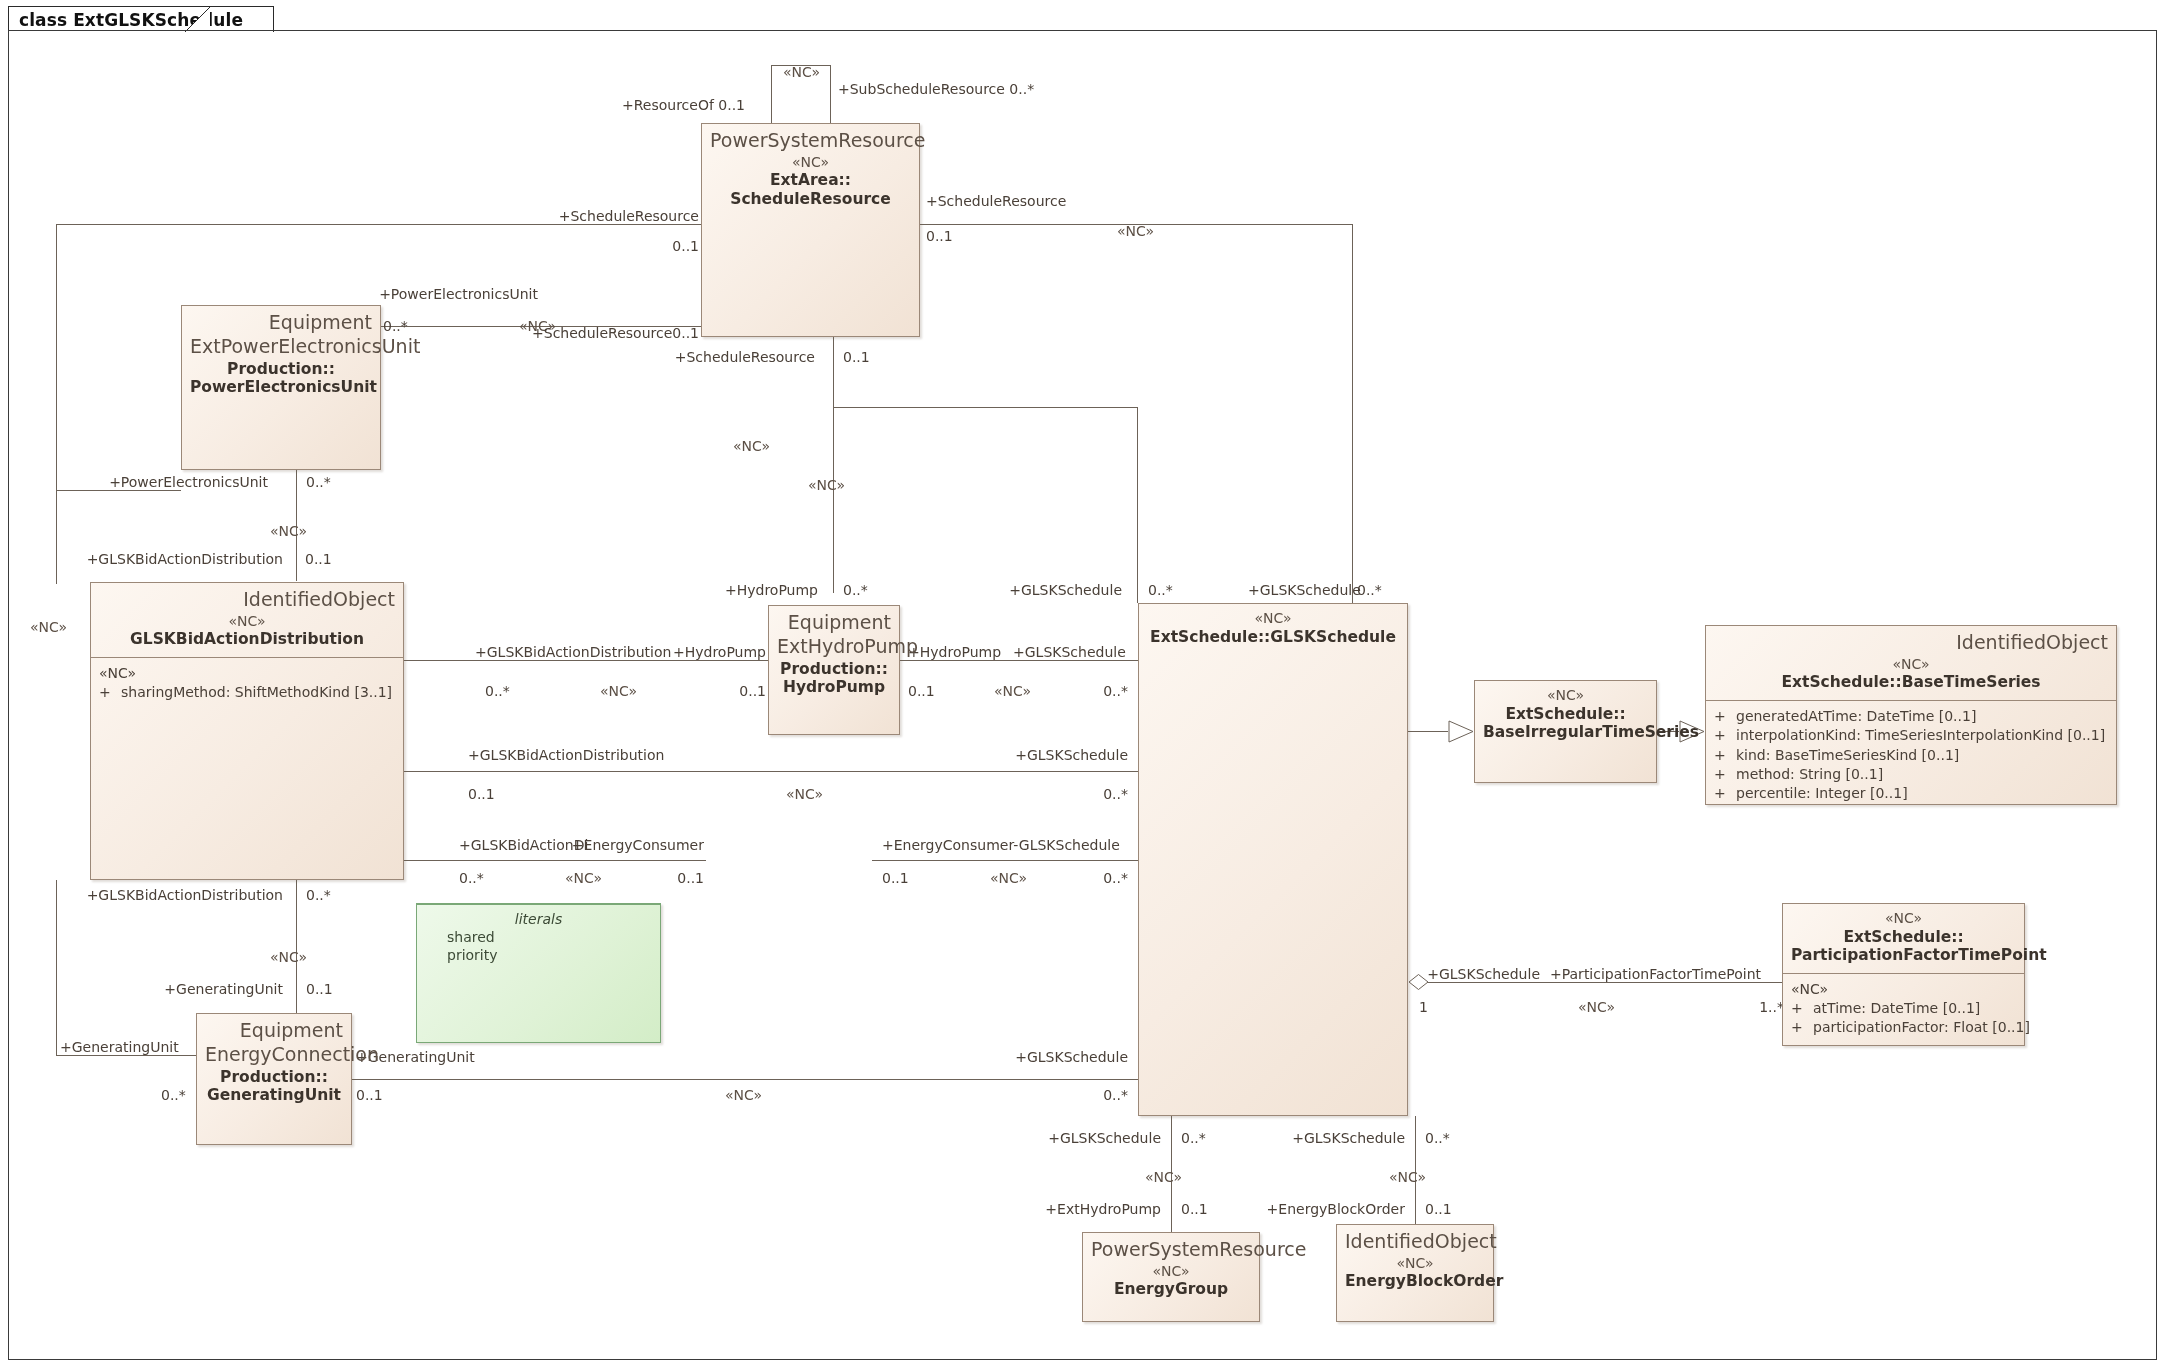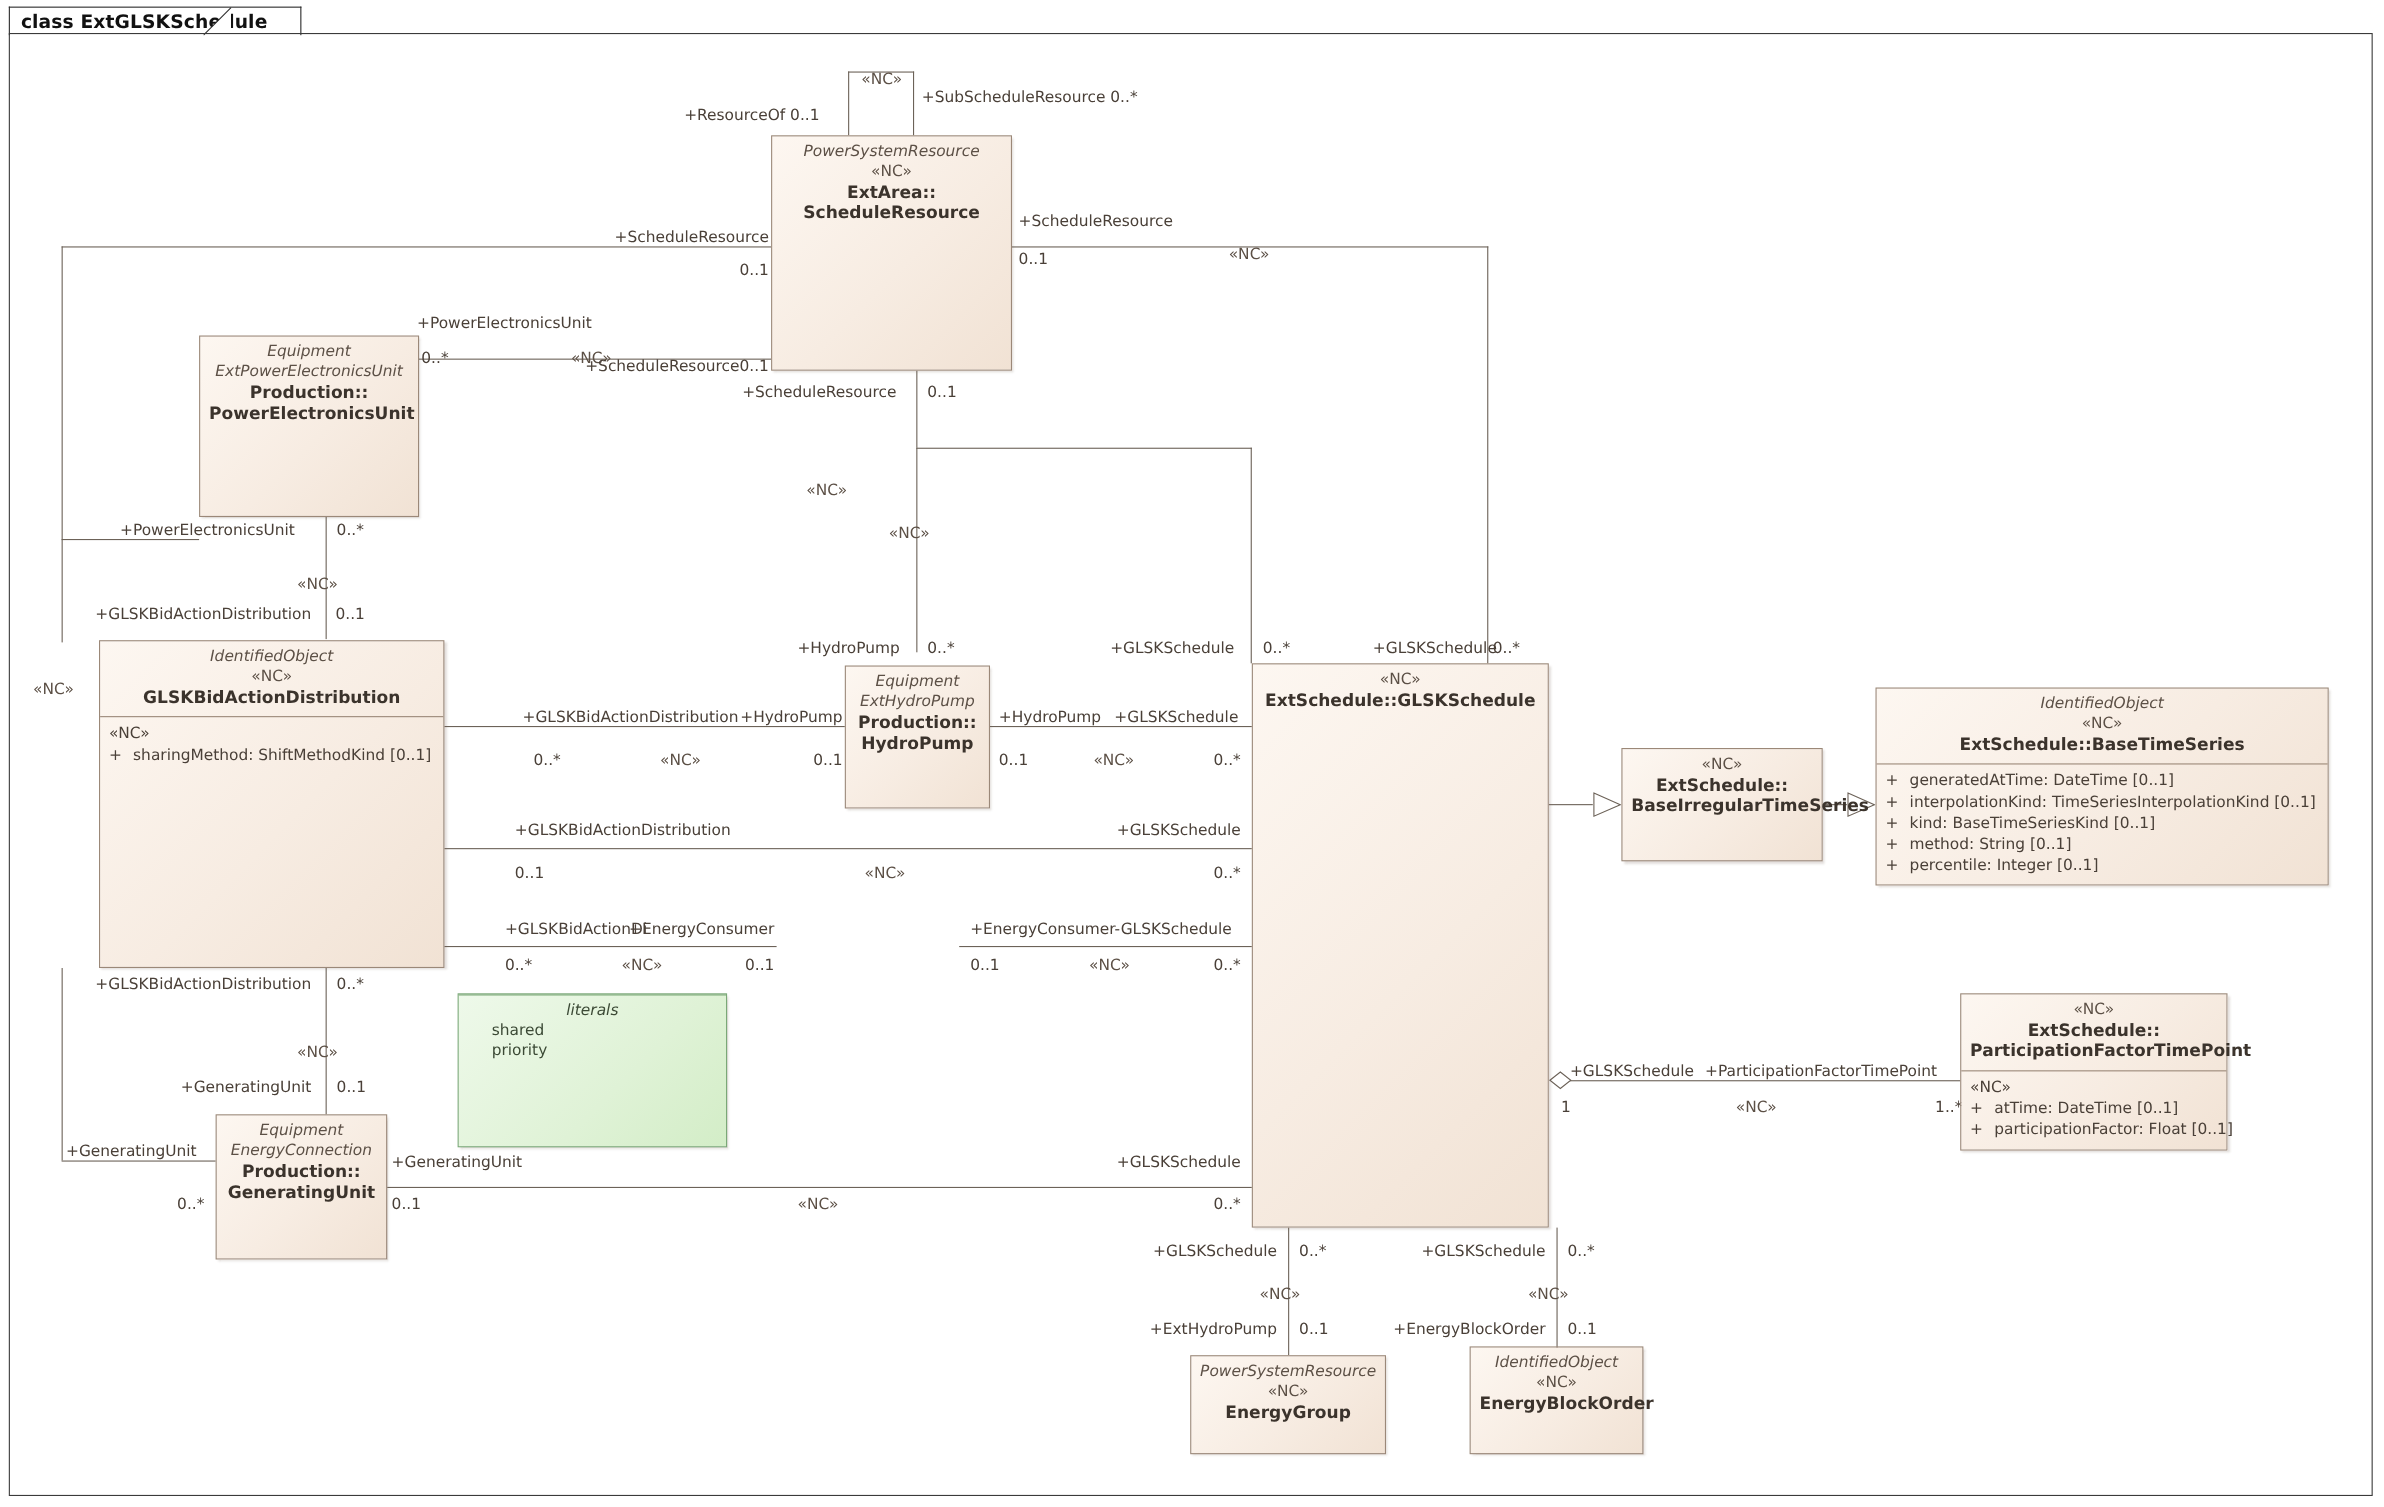--- a/index.html
+++ b/index.html
@@ -71,23 +71,22 @@
   }
   .uml .divider {
     border-top: 1px solid #9b8878;
   }
   .uml.enum .divider { border-top: 1px solid #7aa877; }
   .uml .body {
     padding: 6px 8px 8px 8px;
   }
   .parent-tag {
     display: block;
-    text-align: center;
-    font-style: italic;
-    font-size: 14px;
+    text-align: right;
+    font-size: 19px;
     color: #5c5046;
     line-height: 1.15;
     margin-bottom: 2px;
   }
   .stereo {
     display: block;
     text-align: center;
     font-size: 14px;
     color: #5c5046;
     line-height: 1.25;
@@ -348,21 +347,21 @@
 
   <div class="uml" style="left:90px; top:582px; width:314px; height:298px;">
     <div class="hdr">
       <span class="parent-tag">IdentifiedObject</span>
       <span class="stereo">«NC»</span>
       <span class="cname">GLSKBidActionDistribution</span>
     </div>
     <div class="divider"></div>
     <div class="body">
       <span class="attr">«NC»</span>
-      <span class="attr"><span class="plus">+</span><span>sharingMethod: ShiftMethodKind [0..1]</span></span>
+      <span class="attr"><span class="plus">+</span><span>sharingMethod: ShiftMethodKind [3..1]</span></span>
     </div>
   </div>
 
   <div class="uml" style="left:768px; top:605px; width:132px; height:130px;">
     <div class="hdr">
       <span class="parent-tag">Equipment</span>
       <span class="parent-tag">ExtHydroPump</span>
       <span class="cname">Production::</span>
       <span class="cname">HydroPump</span>
     </div>

